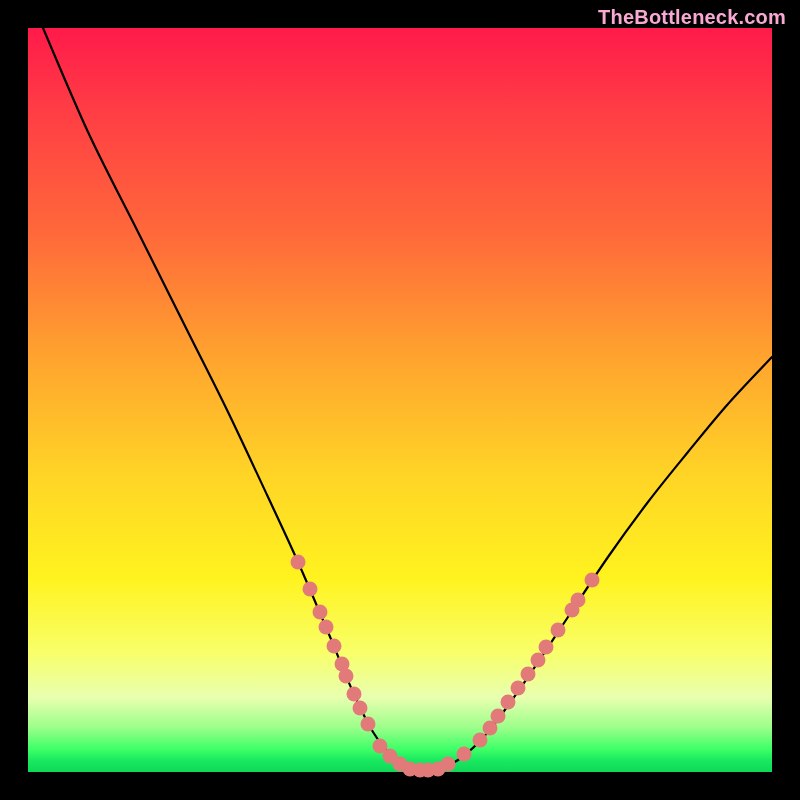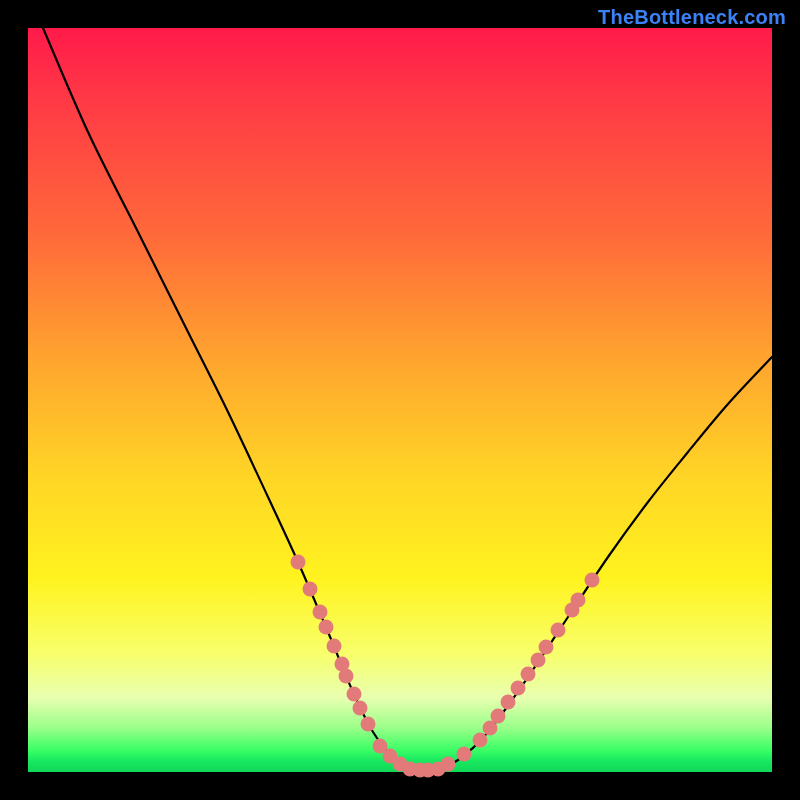--- a/index.html
+++ b/index.html
@@ -41,21 +41,21 @@
       #10d858 100%
     );
   }
   .watermark {
     position: absolute;
     top: 6px;
     right: 14px;
     font-family: Arial, Helvetica, sans-serif;
     font-size: 20px;
     font-weight: 600;
-    color: #3b82f6;
+    color: #f9a8d4;
     letter-spacing: 0.2px;
     user-select: none;
   }
   svg.curve {
     position: absolute;
     left: 0;
     top: 0;
     width: 744px;
     height: 744px;
     overflow: visible;

